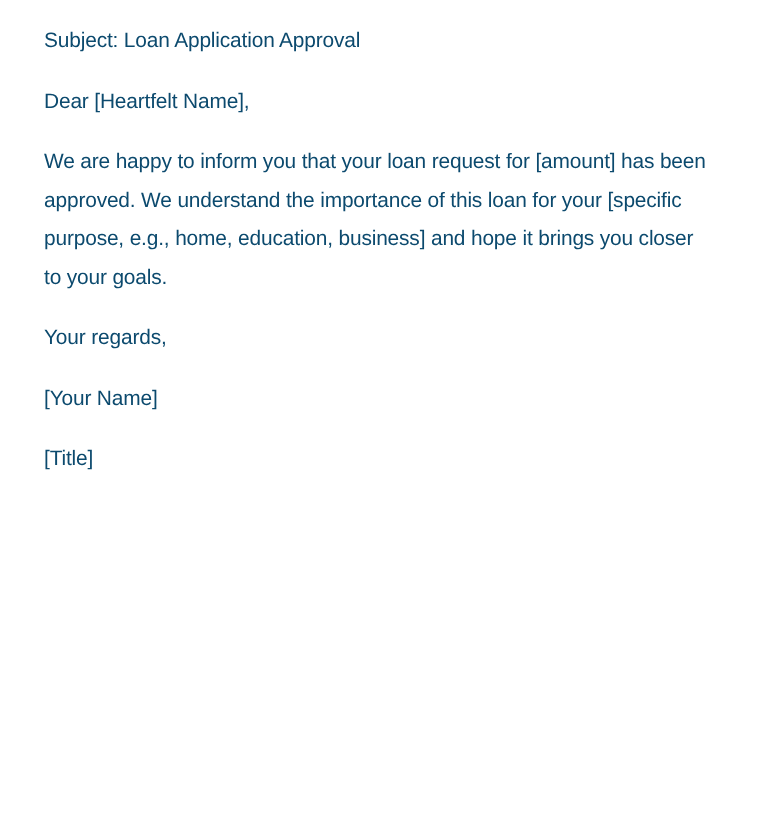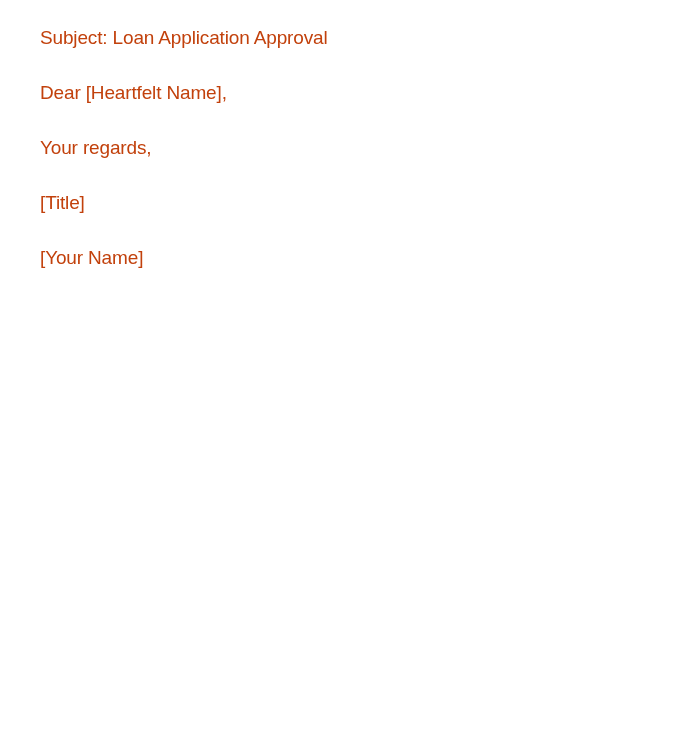--- a/index.html
+++ b/index.html
@@ -27,28 +27,29 @@
       line-height: 44px;
       margin: 0 0 0 0;
       letter-spacing: -0.6px;
       color: #000000;
       width: 560px;
     }
     p {
       font-size: 19px;
       line-height: 35px;
       margin: 0 0 20px 0;
-      color: #c2410c;
+      color: #0c4a6e;
       letter-spacing: -0.15px;
       width: 610px;
     }
     p.subject { margin-top: 0; margin-bottom: 20px; }
   </style>
 </head>
 <body>
 
 <div class="page">
   <p class="subject">Subject: Loan Application Approval</p>
   <p>Dear [Heartfelt Name],</p>
+  <p>We are happy to inform you that your loan request for [amount] has been approved. We understand the importance of this loan for your [specific purpose, e.g., home, education, business] and hope it brings you closer to your goals.</p>
   <p>Your regards,</p>
+  <p>[Your Name]</p>
   <p>[Title]</p>
-  <p>[Your Name]</p>
 </div>
 
 </body></html>

